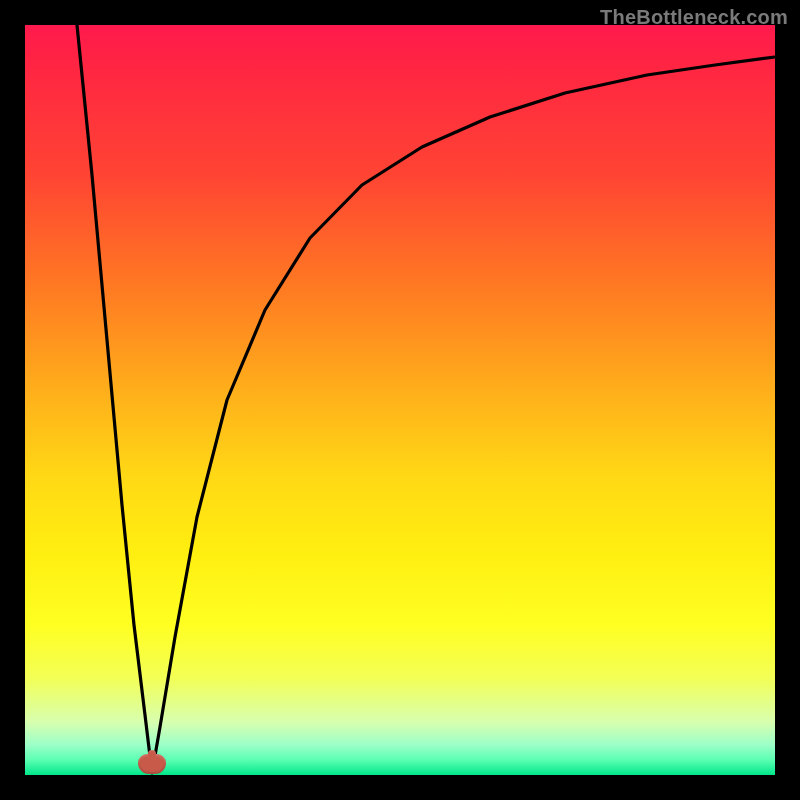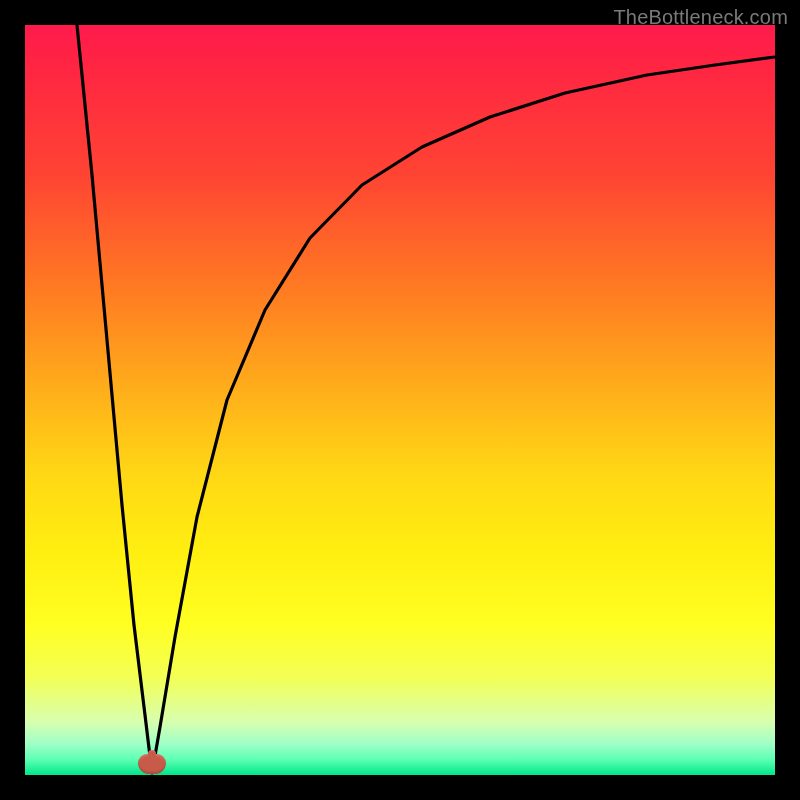--- a/index.html
+++ b/index.html
@@ -73,21 +73,21 @@
     background: #c85a4a;
     border-radius: 4px 4px 0 0;
     box-shadow: inset 0 1px 1px rgba(255,255,255,0.2);
   }
   .watermark {
     position: absolute;
     top: 6px;
     right: 12px;
     font-family: Arial, Helvetica, sans-serif;
     font-size: 20px;
-    font-weight: 400;
+    font-weight: 700;
     color: #7a7a7a;
     letter-spacing: 0.2px;
     user-select: none;
   }
 </style>
 </head>
 <body>
 
 <div class="frame">
   <div class="plot-area">

